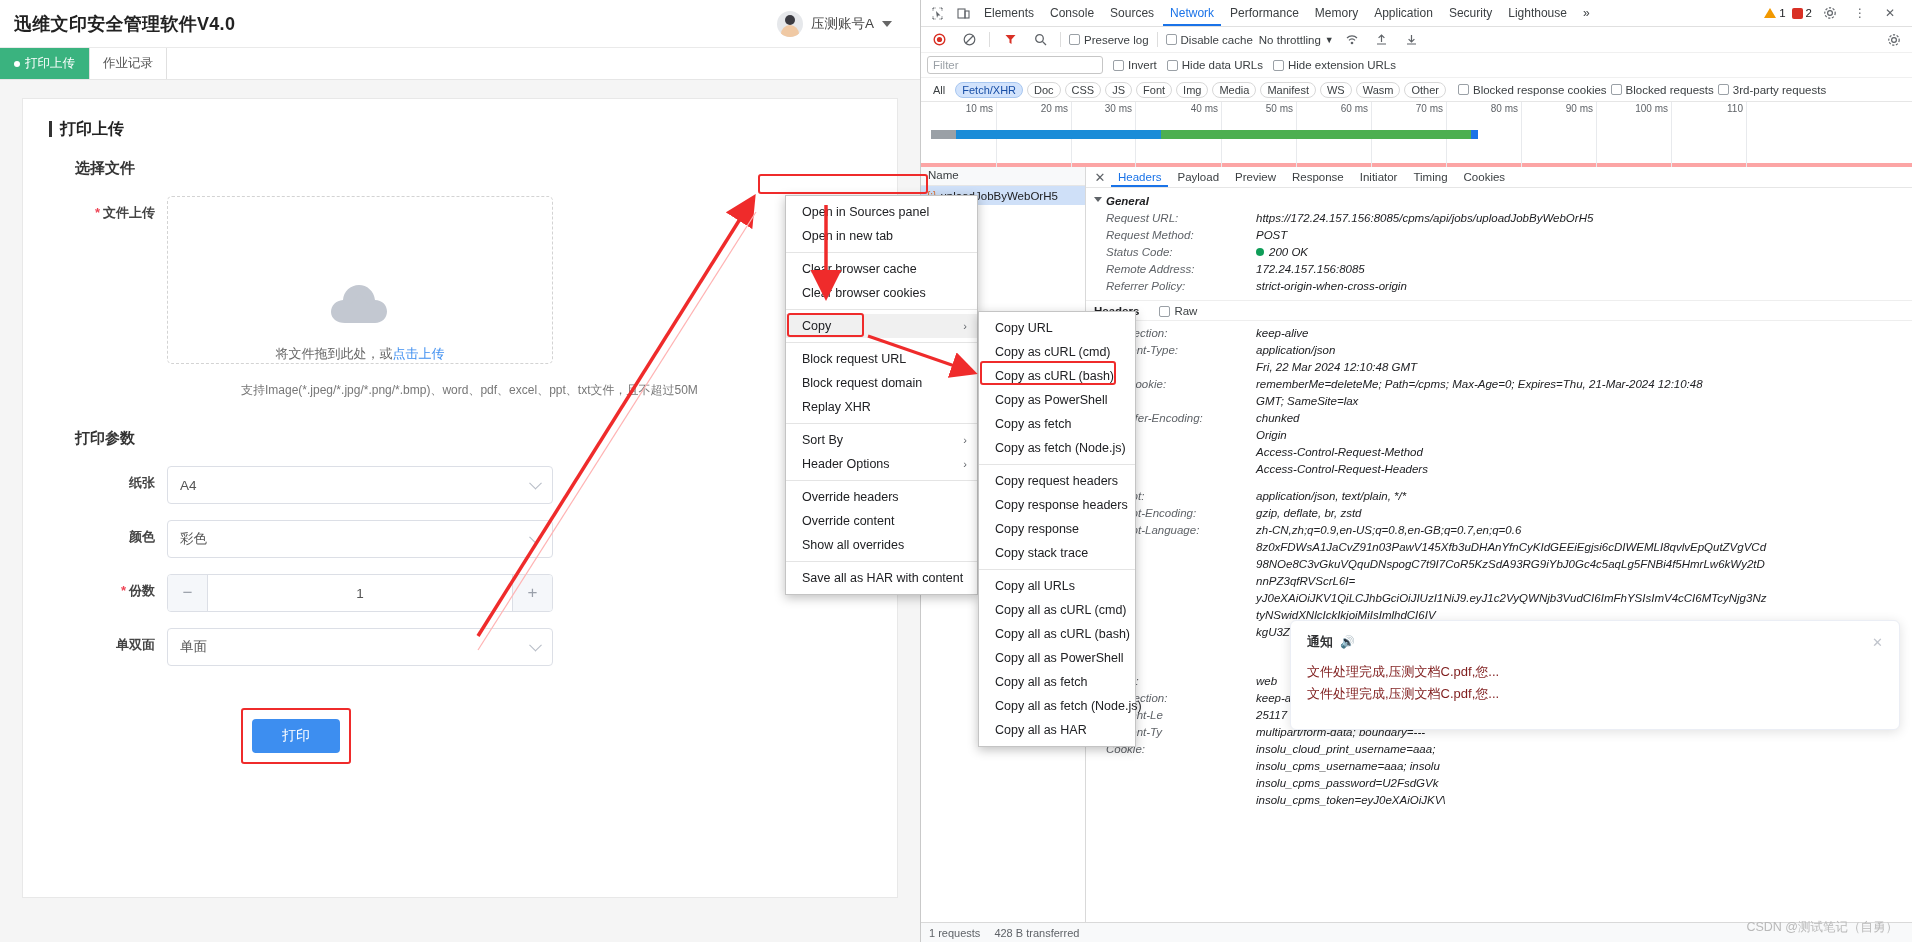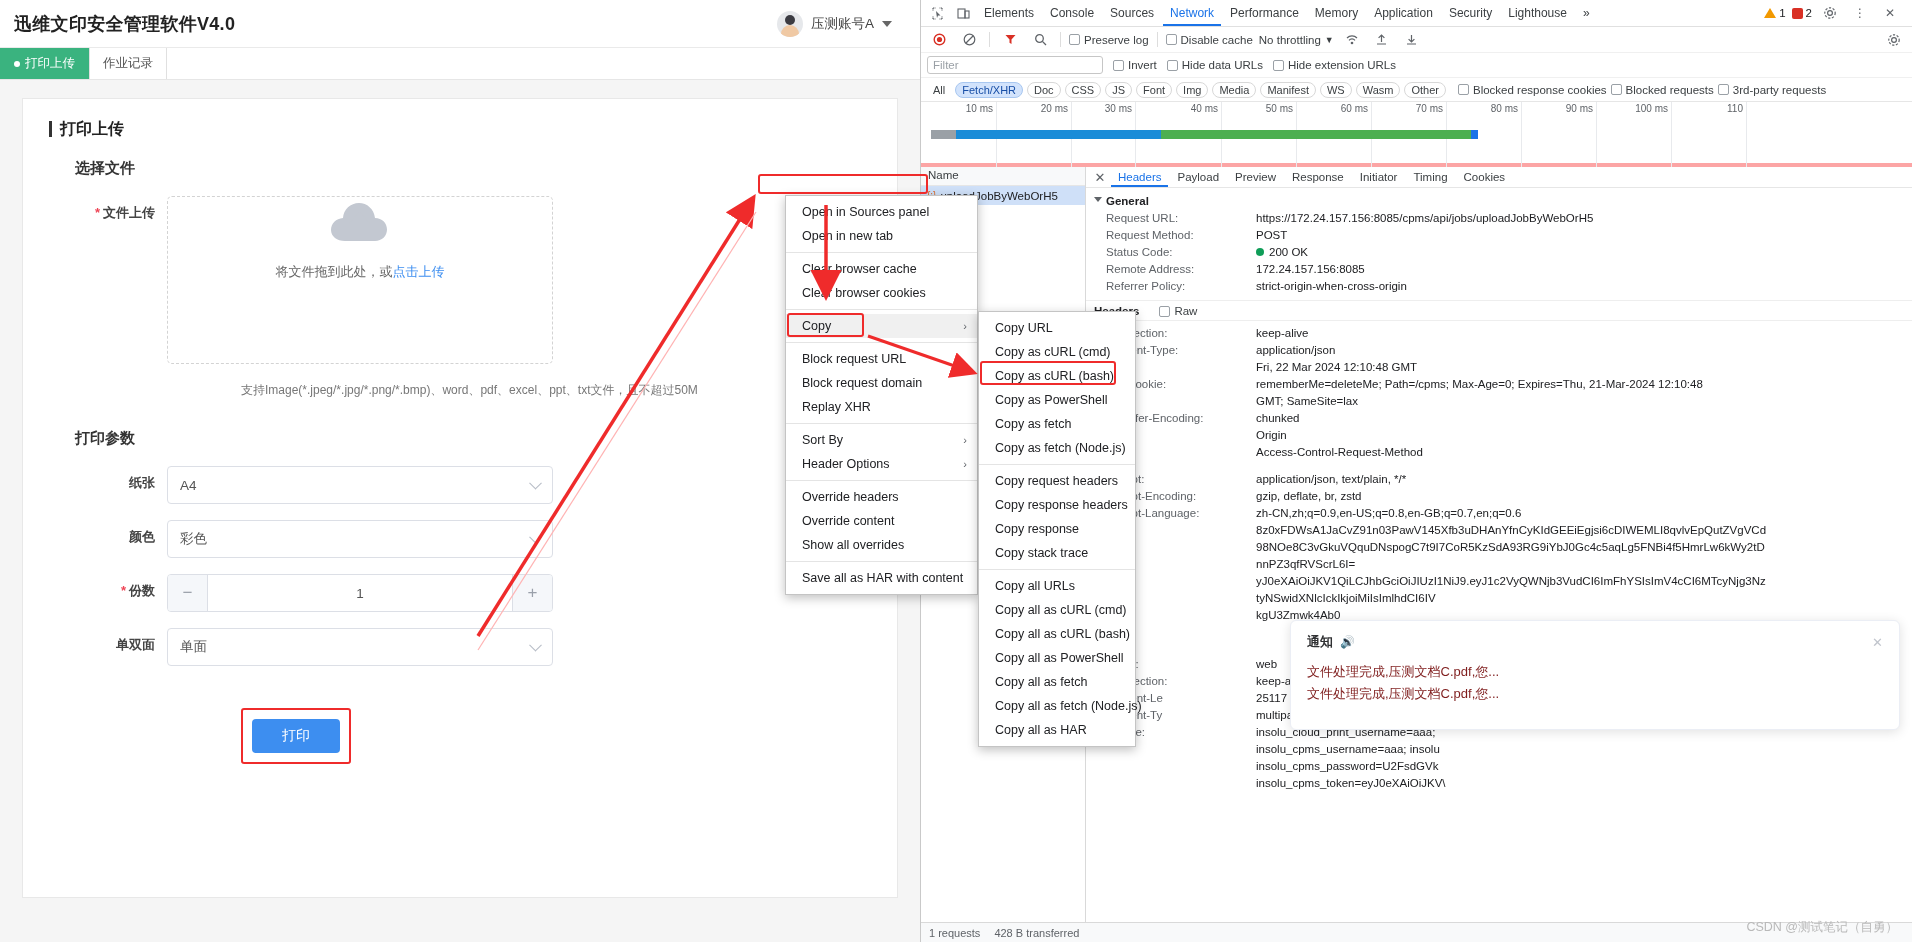--- a/index.html
+++ b/index.html
@@ -63,21 +63,21 @@
   .form-row { display: flex; align-items: flex-start; margin-bottom: 16px; }
   .form-label {
     width: 118px; text-align: right; padding-right: 12px; font-size: 13px;
     color: #444; font-weight: bold; padding-top: 8px; flex: 0 0 auto;
   }
   .req { color: #e45; margin-right: 3px; }
 
   .dropzone {
     width: 386px; height: 168px; border: 1px dashed #d3d3d3; border-radius: 5px;
     background: #fff; display: flex; flex-direction: column; align-items: center;
-    justify-content: flex-start; gap: 18px; cursor: pointer;
+    justify-content: flex-end; gap: 18px; cursor: pointer;
   }
   .cloud-icon { width: 62px; height: 48px; position: relative; }
   .cloud-icon svg { width: 62px; height: 48px; display: block; }
   .dz-text { font-size: 13px; color: #666; }
   .dz-text a { color: #3d8ef0; text-decoration: none; }
   .hint { font-size: 12px; color: #777; margin: 18px 0 0 192px; }
 
   .field {
     width: 386px; height: 38px; border: 1px solid #dcdfe6; border-radius: 4px;
     background: #fff; display: flex; align-items: center; padding: 0 12px;
@@ -192,21 +192,21 @@
 
   .req-detail { flex: 1; position: relative; }
   .detail-tabs {
     height: 21px; display: flex; align-items: center; gap: 2px; padding: 0 5px;
     border-bottom: 1px solid #e6e6e6;
   }
   .dtab { font-size: 11.5px; color: #3c4043; padding: 0 7px; line-height: 20px; cursor: pointer; }
   .dtab.active { color: #1a73e8; box-shadow: inset 0 -2px 0 #1a73e8; }
   .x-btn { width: 18px; text-align: center; cursor: pointer; color: #5f6368; font-size: 13px; }
 
-  .hdr-section { padding: 4px 0 0 8px; }
+  .hdr-section { padding: 4px 0 0 8px; font-style: italic; }
   .hdr-group {
     font-size: 11.5px; font-weight: bold; color: #202124; padding: 3px 0;
     display: flex; align-items: center; gap: 4px;
   }
   .tri { width: 0; height: 0; border-left: 5px solid #5f6368; border-top: 4px solid transparent; border-bottom: 4px solid transparent; }
   .tri.open { border-left: 4px solid transparent; border-right: 4px solid transparent; border-top: 5px solid #5f6368; }
   .hdr-line { display: flex; font-size: 11.5px; line-height: 17px; padding-left: 12px; }
   .hdr-k { width: 150px; color: #5f6368; flex: 0 0 auto; }
   .hdr-v { color: #202124; word-break: break-all; }
   .status-dot { display: inline-block; width: 8px; height: 8px; border-radius: 50%; background: #0f9d58; margin-right: 5px; }
@@ -629,20 +629,24 @@
               <span class="hdr-v">chunked</span>
             </div>
           <div class="hdr-line">
               <span class="hdr-k">Vary:</span>
               <span class="hdr-v">Origin</span>
             </div>
           <div class="hdr-line">
               <span class="hdr-k"></span>
               <span class="hdr-v">Access-Control-Request-Method</span>
             </div>
+          <div class="hdr-line">
+              <span class="hdr-k"></span>
+              <span class="hdr-v">Access-Control-Request-Headers</span>
+            </div>
         </div>
 
         <div class="hdr-section" style="margin-top:6px">
           <div class="hdr-line">
               <span class="hdr-k">Accept:</span>
               <span class="hdr-v">application/json, text/plain, */*</span>
             </div>
           <div class="hdr-line">
               <span class="hdr-k">Accept-Encoding:</span>
               <span class="hdr-v">gzip, deflate, br, zstd</span>

